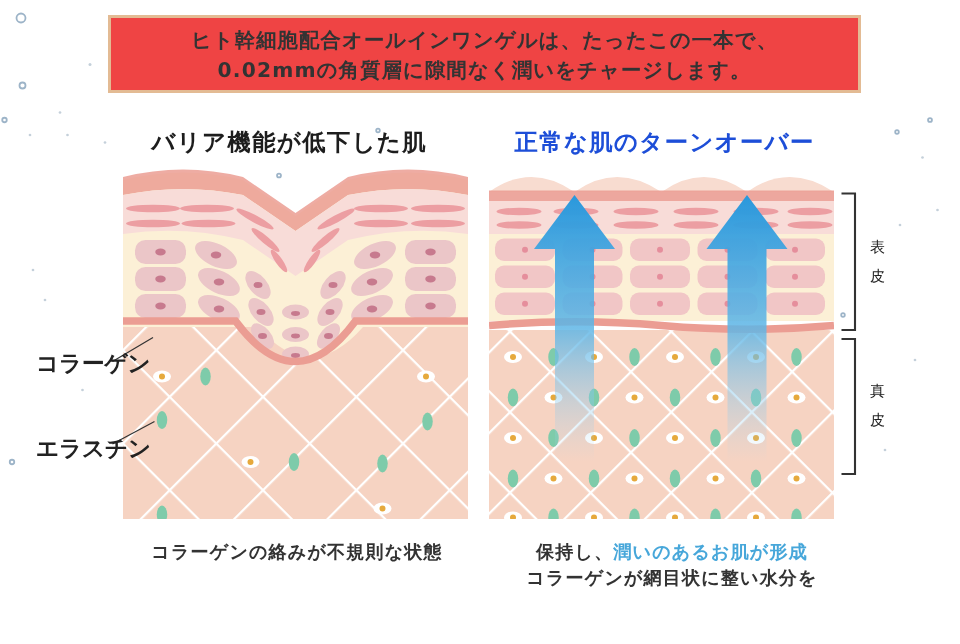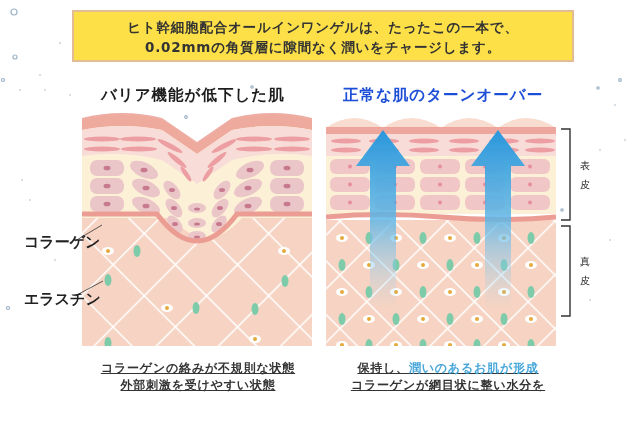--- a/index.html
+++ b/index.html
@@ -4,42 +4,42 @@
 <style>
   html, body { margin:0; padding:0; }
   body {
     width:640px; height:429px; overflow:hidden; position:relative;
     background:#ffffff;
     font-family:"DejaVu Sans", "Liberation Sans", sans-serif;
   }
   .bg-dots { position:absolute; inset:0; }
   .banner {
     position:absolute; left:72px; top:10px; width:502px; height:52px;
-    border:2px solid #e3bb94; box-sizing:border-box; background:#fde047;
+    border:2px solid #e3bb94; box-sizing:border-box; background:#ef4444;
     text-align:center; font-size:13.5px; font-weight:bold; color:#333;
     line-height:20px; padding-top:5px; letter-spacing:0.8px;
   }
   .heading {
     position:absolute; top:85px; font-size:15.5px; font-weight:bold;
     letter-spacing:1px; white-space:nowrap;
   }
   .heading.left { left:101px; color:#1d1d1d;text-align:right; }
   .heading.right { left:343px; color:#1d4ed8; }
   .panel { position:absolute; top:108px; }
   .panel.left { left:82px; }
   .panel.right { left:326px; }
   .side-label {
     position:absolute; font-size:15px; font-weight:bold; color:#222; white-space:nowrap;
   }
   .bracket-label {
     position:absolute; font-size:10px; color:#222; width:16px; line-height:19px; text-align:center;
   }
   .caption {
     position:absolute; top:360px; font-size:12px; font-weight:bold; color:#333;
-    text-align:center; line-height:17px; letter-spacing:0.8px; white-space:nowrap;text-decoration:underline;
+    text-align:center; line-height:17px; letter-spacing:0.8px; white-space:nowrap;
   }
   .caption.left { left:84px; width:228px; }
   .caption.right { left:328px; width:240px; }
   .caption .hl { color:#47a7da; }
 </style>
 </head>
 <body>
 
 <svg class="bg-dots" width="640" height="429">
   <g fill="none" stroke="#9db4c8" stroke-width="1.2">
@@ -347,18 +347,17 @@
 
 <svg style="position:absolute;left:0;top:0" width="640" height="429">
   <path d="M561 129 H570 V220 H561" fill="none" stroke="#333" stroke-width="1.4"></path>
   <path d="M561 226 H570 V316 H561" fill="none" stroke="#333" stroke-width="1.4"></path>
 </svg>
 <div class="bracket-label" style="left:577px;top:156px">表皮</div>
 <div class="bracket-label" style="left:577px;top:252px">真皮</div>
 
 <div class="caption left">
   <div>コラーゲンの絡みが不規則な状態</div>
-  <div>外部刺激を受けやすい状態</div>
 </div>
 <div class="caption right">
   <div><span>保持し、</span><span class="hl">潤いのあるお肌が形成</span></div>
   <div>コラーゲンが網目状に整い水分を</div>
 </div>
 
 </body></html>

